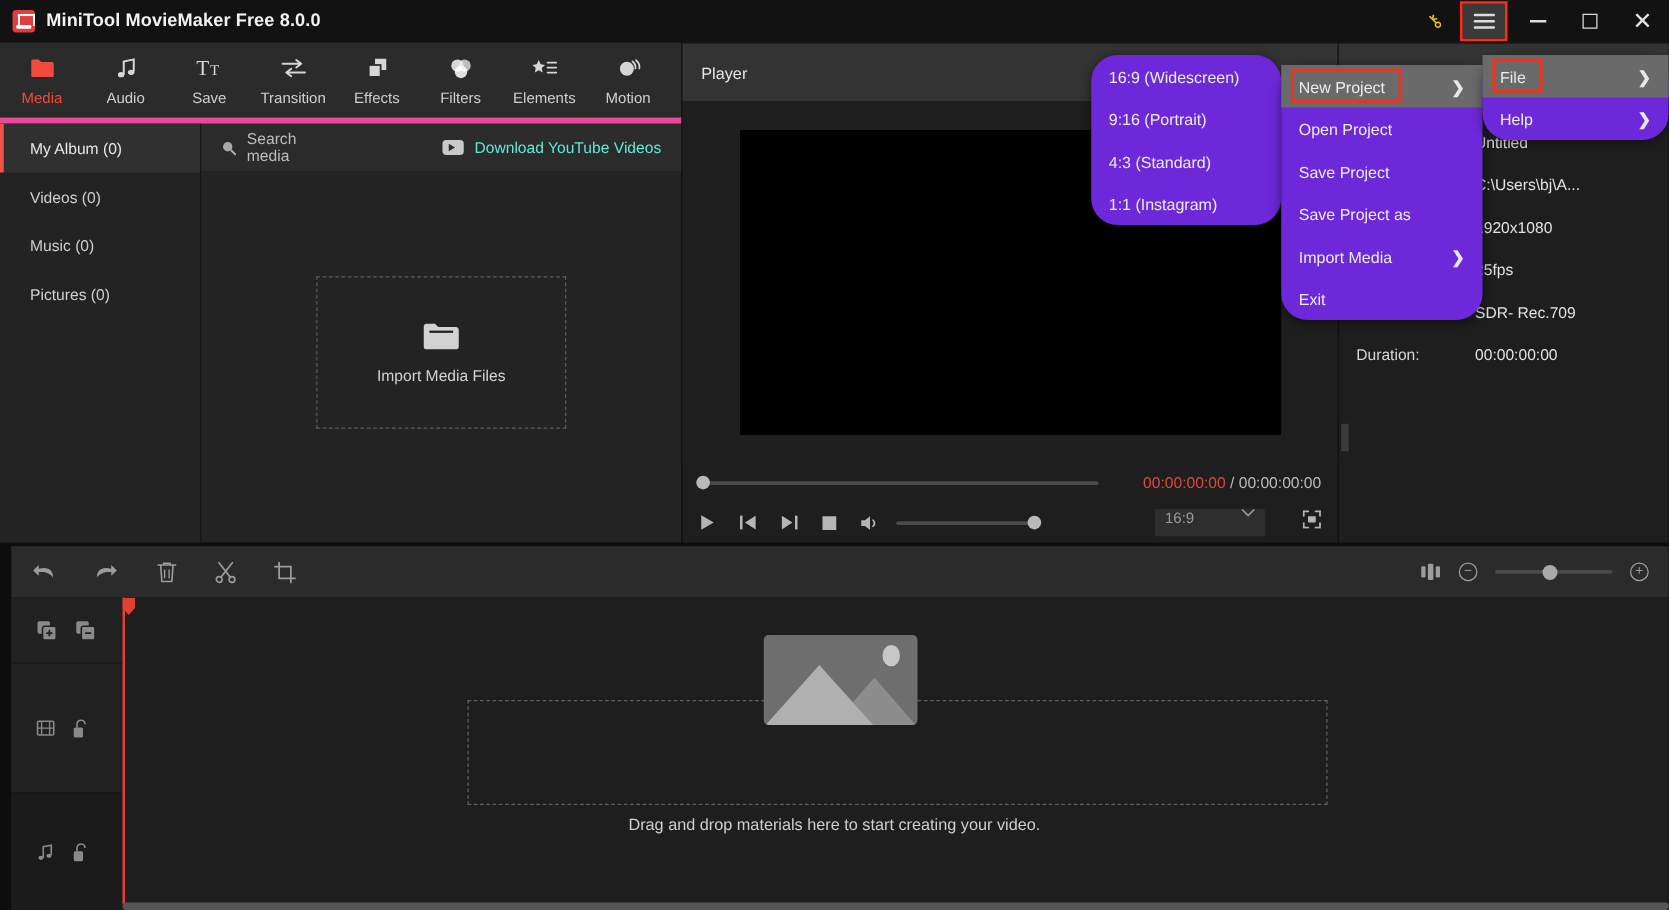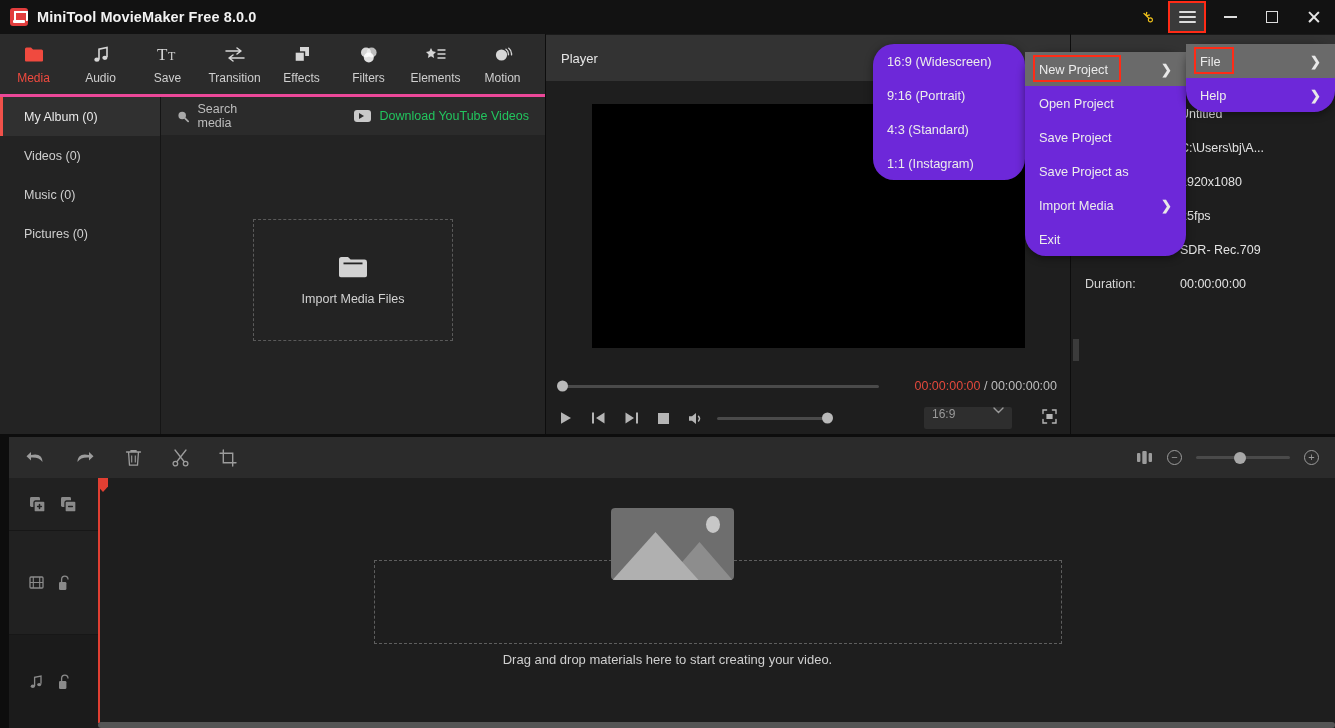--- a/index.html
+++ b/index.html
@@ -70,21 +70,21 @@
     align-items: center; justify-content: center; gap: 5px; cursor: default;
   }
   .tab .ticon { height: 22px; display: flex; align-items: center; justify-content: center; }
   .tab .tlabel { font-size: 12px; color: #cfcfcf; white-space: nowrap; }
   .tab.active .tlabel { color: #f04a3f; }
   .tab svg { display: block; }
 
   
   .media-panel {
     position: absolute; top: 94px; left: 0; width: 545px; height: 340px;
-    background: #232323; display: flex; border-top: 3px solid #ec4899;
+    background: #232323; display: flex; border-top: 5px solid #ec4899;
   }
   .media-side {
     width: 161px; background: #232323; border-right: 1px solid #151515;
     padding-top: 0;
   }
   .side-item {
     height: 39px; display: flex; align-items: center; padding-left: 24px;
     color: #cfcfcf; font-size: 12.5px; position: relative; cursor: default;
   }
   .side-item.active { background: #303030; color: #e8e8e8; }
@@ -93,21 +93,21 @@
     background: #f0514a;
   }
   .media-main { flex: 1; position: relative; }
   .media-toolbar {
     height: 38px; background: #2b2b2b; display: flex; align-items: center;
     padding: 0 16px; gap: 14px;
   }
   .search-group { display: flex; align-items: center; gap: 8px; cursor: default; }
   .search-group .sm-txt { color: #bdbdbd; font-size: 12.5px; }
   .yt-group { display: flex; align-items: center; gap: 9px; margin-left: 68px; cursor: default; }
-  .yt-group .yt-txt { color: #22c55e; font-size: 12.5px; white-space: nowrap; }
+  .yt-group .yt-txt { color: #5eead4; font-size: 12.5px; white-space: nowrap; }
   .yt-icon {
     width: 17px; height: 12px; background: #c9c9c9; border-radius: 3px;
     position: relative;
   }
   .yt-icon::after {
     content: ""; position: absolute; left: 5px; top: 3px;
     border-left: 5px solid #2b2b2b; border-top: 3px solid transparent;
     border-bottom: 3px solid transparent;
   }
   .import-box {

